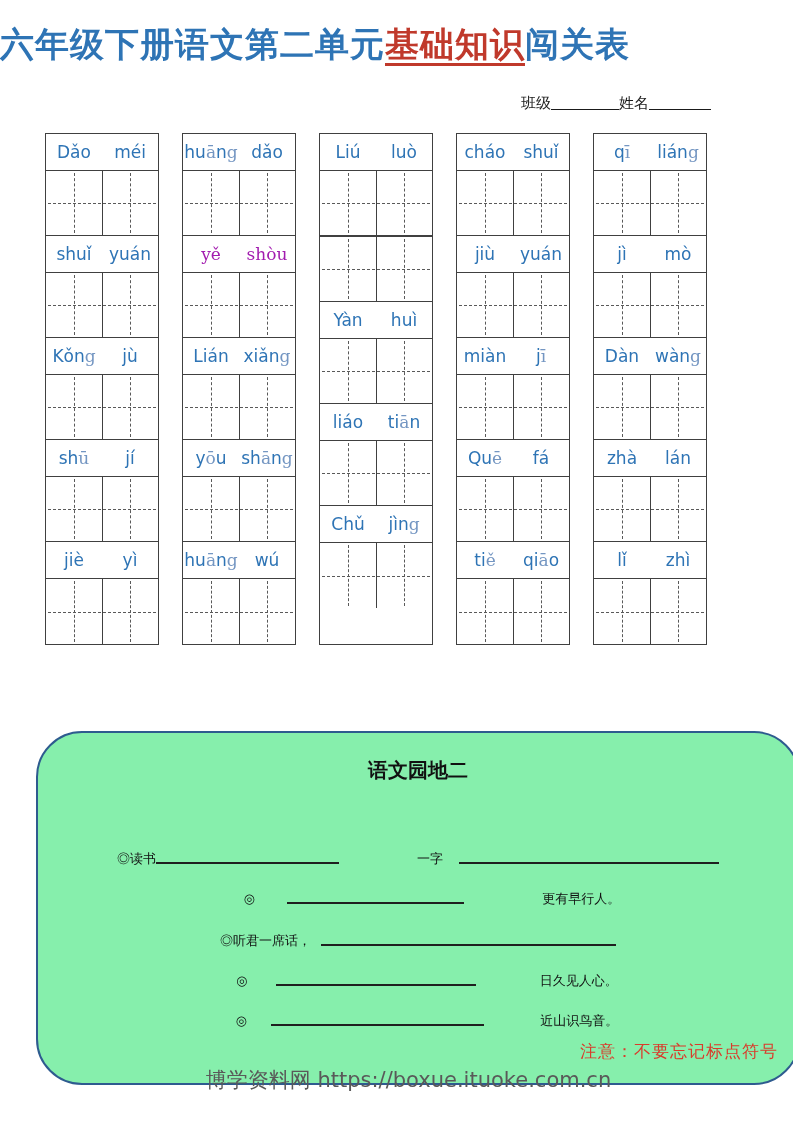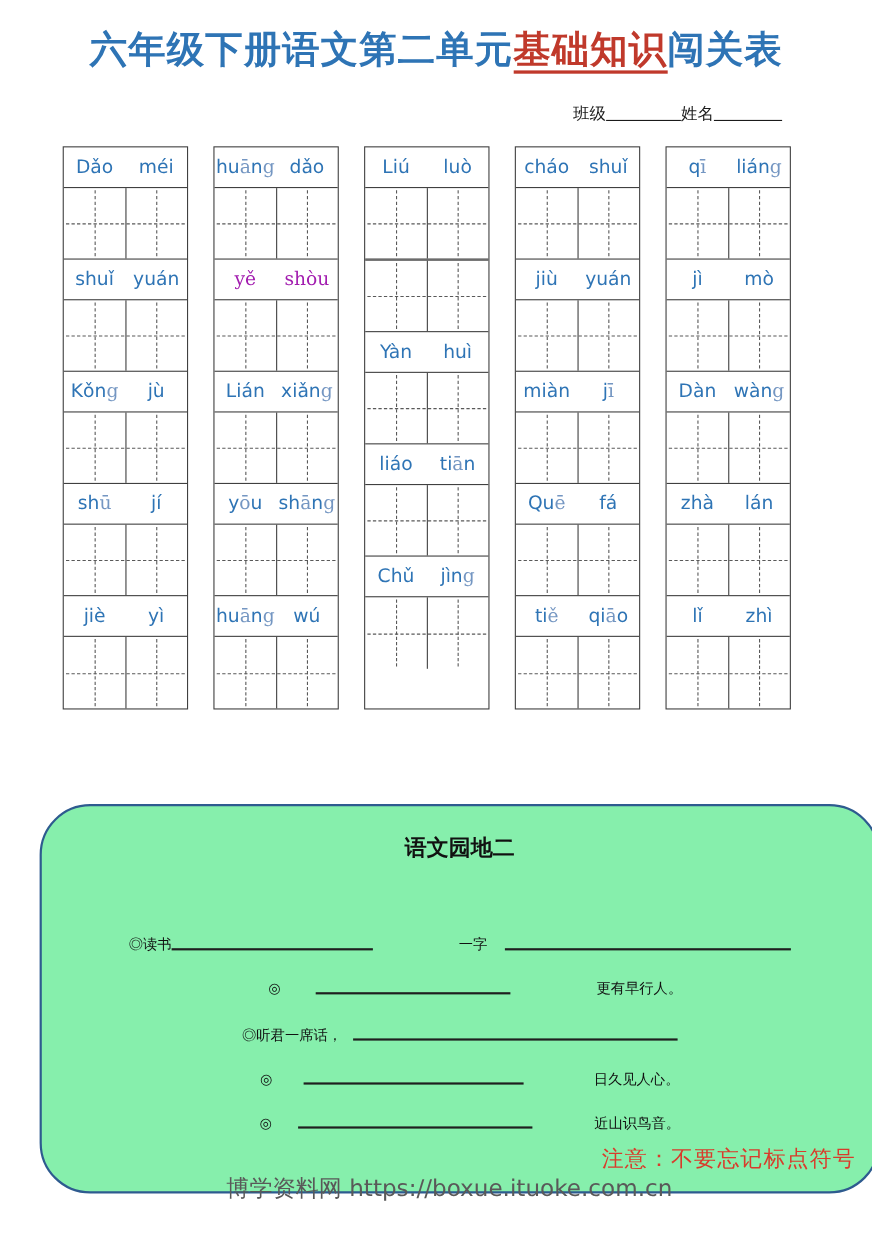--- a/index.html
+++ b/index.html
@@ -5,42 +5,42 @@
   * { margin:0; padding:0; box-sizing:border-box; }
   html,body { background:#ffffff; }
   .page {
     position:relative; width:793px; height:1122px; margin:0 auto;
     background:#ffffff; overflow:hidden;
     font-family:"Liberation Serif", serif;
   }
   
   .title {
     position:absolute; top:22px; left:0; right:0;
-    text-align:center; font-size:34px; font-weight:bold;
+    font-size:34px; font-weight:bold;
     color:var(--title-blue,#2E74B5); letter-spacing:1px;
     font-family:"Liberation Serif", serif; white-space:nowrap;
   }
   .title .hl {
     color:var(--highlight-red,#C0392B);
     border-bottom:3px solid var(--highlight-red,#C0392B);
     padding-bottom:0px;
   }
   
   .meta {
     position:absolute; top:92px; right:82px;
     font-size:15px; color:#1a1a1a; white-space:nowrap;
   }
   .meta .blank {
     display:inline-block; height:18px; margin-bottom:-2px;
     border-bottom:1.5px solid #1a1a1a; vertical-align:baseline;
   }
   .blank-class { width:68px; }
   .blank-name  { width:62px; }
   
-  .grid-area { position:absolute; left:57px; top:133px; display:flex; gap:23px;border-radius:17px; }
+  .grid-area { position:absolute; left:45px; top:133px; display:flex; gap:23px;border-radius:17px; }
   .col { width:114px; border:1px solid #404040; background:#fff; }
   .prow { height:36px; display:flex; align-items:center; }
   .syl {
     flex:1; text-align:center;
     font-family:"DejaVu Sans", sans-serif;
     font-size:17px; color:var(--pinyin-blue,#2E74B5); white-space:nowrap;
   }
   .serif .syl { font-family:"DejaVu Serif", serif; color:#a21caf; }
   .fb { font-family:"DejaVu Serif", serif; color:#7496c2; }
   .grow {
@@ -77,21 +77,21 @@
   }
   .xline .seg-blank {
     display:inline-block; height:18px; margin-bottom:-1px;
     border-bottom:2px solid #1f1f1f; vertical-align:baseline;
   }
   .xline .seg-space { display:inline-block; height:1px; }
   .l0 { top:113px; } .l1 { top:153px; } .l2 { top:195px; }
   .l3 { top:235px; } .l4 { top:275px; }
   .note {
     position:absolute; right:20px; top:307px;
-    font-size:20px; color:var(--note-red,#D93B2B);
+    font-size:17px; color:var(--note-red,#D93B2B);
     font-family:Liberation Serif, serif; letter-spacing:1px;
   }
   
   .footer {
     position:absolute; top:1066px; left:0; right:0;
     text-align:center; padding-left:24px;
     font-size:21px; color:var(--footer-gray,#595959);
     font-family:"DejaVu Sans", sans-serif; z-index:2;
   }
 </style>

